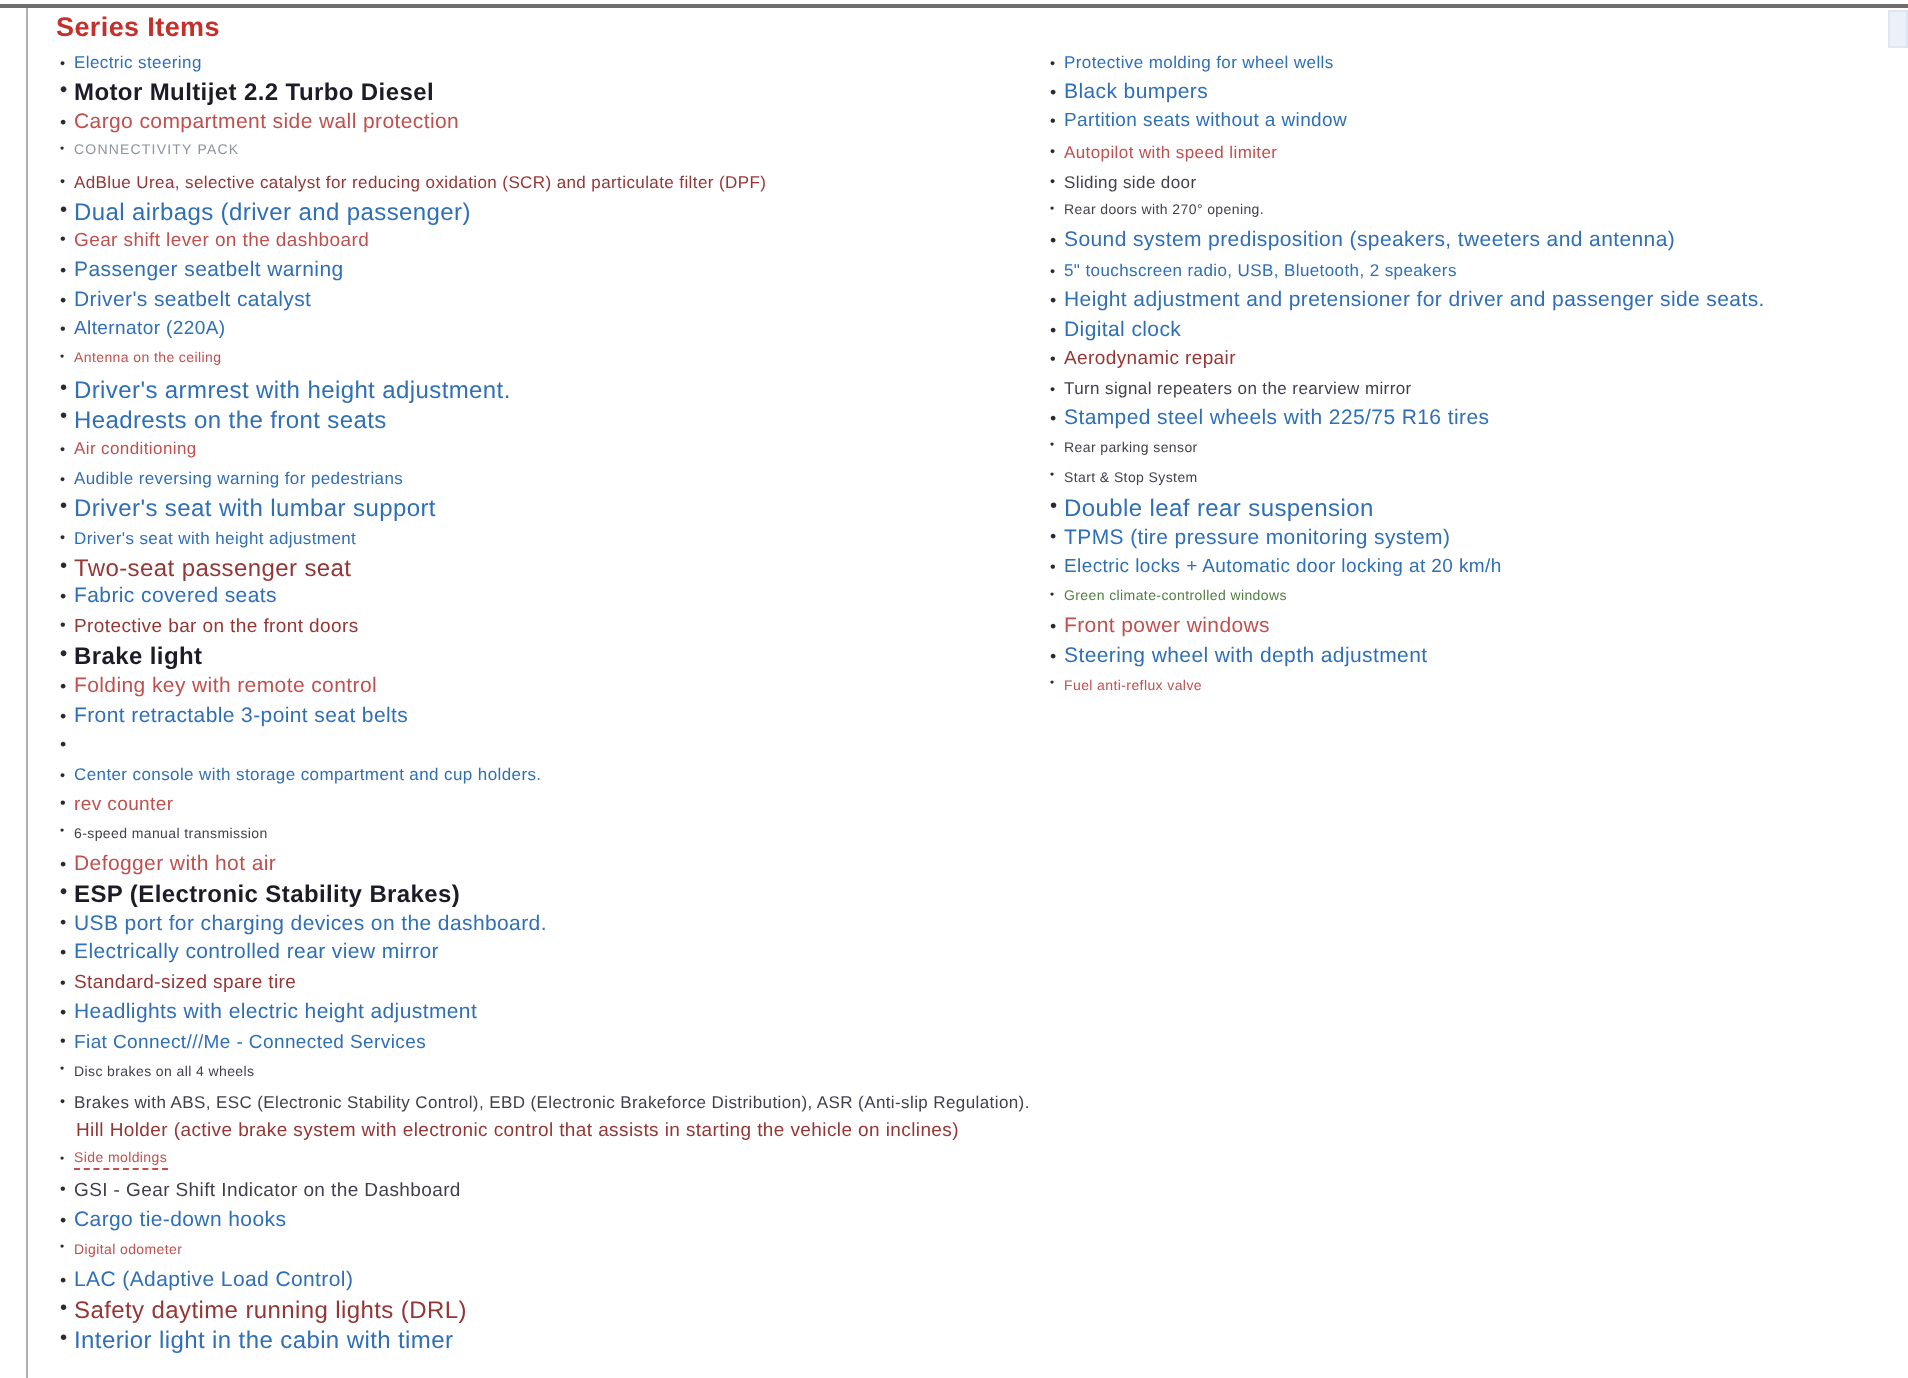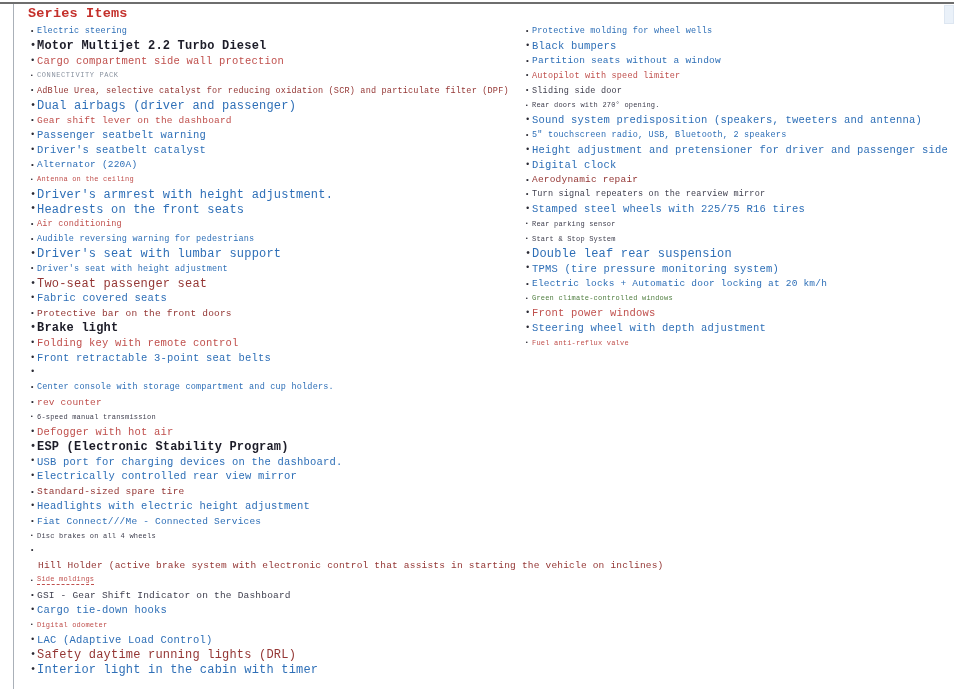--- a/index.html
+++ b/index.html
@@ -1,18 +1,18 @@
 <!DOCTYPE html>
 <html><head>
 <meta charset="utf-8">
 <style>
   html,body{margin:0;padding:0;background:#ffffff;}
   .page{
     position:relative;width:954px;height:689px;background:#ffffff;overflow:hidden;
-    font-family:Liberation Mono, monospace;
+    font-family:Liberation Sans, sans-serif;
   }
   .top-line{position:absolute;top:2px;left:0;width:954px;height:2px;background:#6e6e6e;}
   .left-line{position:absolute;top:4px;left:13px;width:1px;height:685px;background:#aab0b8;}
   .scroll-thumb{position:absolute;top:5px;right:0;width:10px;height:19px;background:#eaf1f9;border:1px solid #dde6f1;box-sizing:border-box;}
   .title{
     position:absolute;top:6px;left:28px;font-size:13.5px;font-weight:bold;letter-spacing:.2px;
   }
   .col{position:absolute;top:24px;display:flex;flex-direction:column;}
   .col-left{left:30px;width:495px;}
   .col-right{left:525px;width:425px;}
@@ -145,21 +145,21 @@
       <div class="item s-xs" style="color: rgb(63, 63, 78);">
         <span class="bullet" style="color: rgb(42, 42, 52);">•</span>
         <span class="txt">6-speed manual transmission</span>
       </div>
       <div class="item s-lg" style="color: rgb(192, 80, 77);">
         <span class="bullet" style="color: rgb(42, 42, 52);">•</span>
         <span class="txt">Defogger with hot air</span>
       </div>
       <div class="item s-xl b" style="color: rgb(28, 28, 40);">
         <span class="bullet" style="color: rgb(42, 42, 52);">•</span>
-        <span class="txt">ESP (Electronic Stability Program)</span>
+        <span class="txt">ESP (Electronic Stability Brakes)</span>
       </div>
       <div class="item s-lg" style="color: rgb(46, 111, 183);">
         <span class="bullet" style="color: rgb(42, 42, 52);">•</span>
         <span class="txt">USB port for charging devices on the dashboard.</span>
       </div>
       <div class="item s-lg" style="color: rgb(46, 111, 183);">
         <span class="bullet" style="color: rgb(42, 42, 52);">•</span>
         <span class="txt">Electrically controlled rear view mirror</span>
       </div>
       <div class="item s-md" style="color: rgb(148, 54, 52);">
@@ -173,20 +173,21 @@
       <div class="item s-md" style="color: rgb(46, 111, 183);">
         <span class="bullet" style="color: rgb(42, 42, 52);">•</span>
         <span class="txt">Fiat Connect///Me - Connected Services</span>
       </div>
       <div class="item s-xs" style="color: rgb(63, 63, 78);">
         <span class="bullet" style="color: rgb(42, 42, 52);">•</span>
         <span class="txt">Disc brakes on all 4 wheels</span>
       </div>
       <div class="item s-sm" style="color: rgb(63, 63, 78);">
         <span class="bullet" style="color: rgb(42, 42, 52);">•</span>
+        <span class="txt">Brakes with ABS, ESC (Electronic Stability Control), EBD (Electronic Brakeforce Distribution), ASR (Anti-slip Regulation).</span>
       </div>
       <div class="item s-md" style="color: rgb(148, 54, 52); padding-left: 8px;">
         <span class="txt">Hill Holder (active brake system with electronic control that assists in starting the vehicle on inclines)</span>
       </div>
       <div class="item s-xs" style="color: rgb(192, 80, 77);">
         <span class="bullet" style="color: rgb(42, 42, 52);">•</span>
         <span class="txt dashed">Side moldings</span>
       </div>
       <div class="item s-md" style="color: rgb(63, 63, 78);">
         <span class="bullet" style="color: rgb(42, 42, 52);">•</span>

